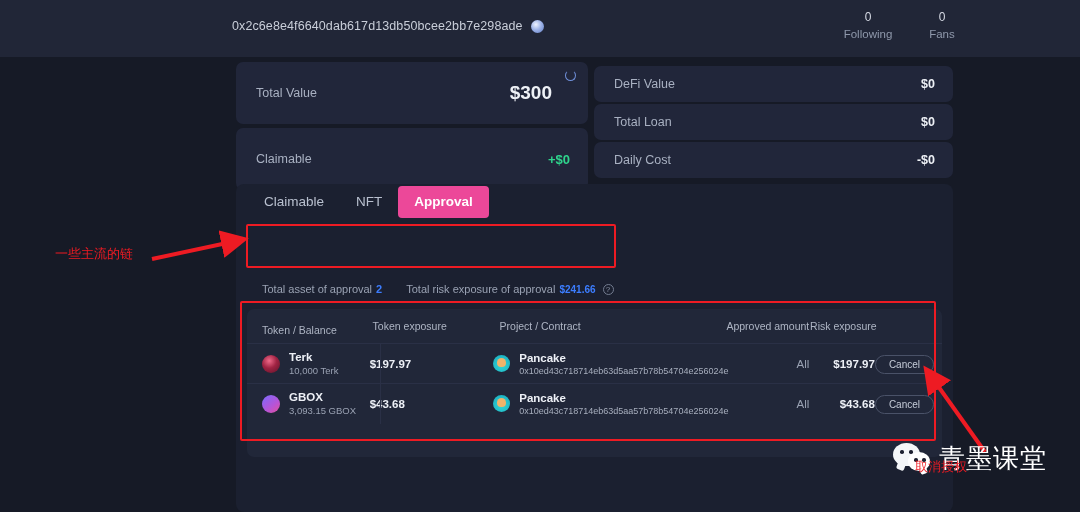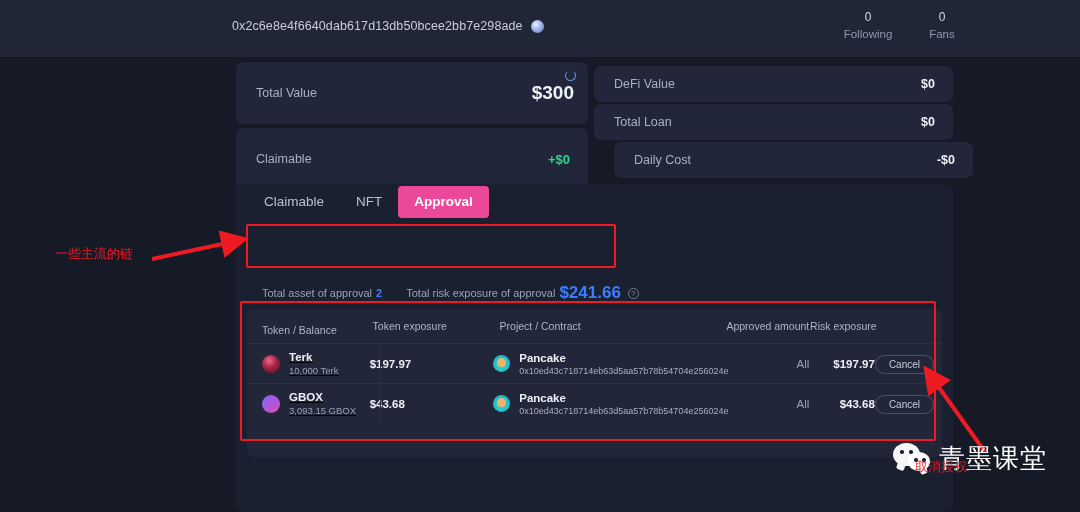--- a/index.html
+++ b/index.html
@@ -35,27 +35,27 @@
   #st-following { left: 842px; width: 52px; }
   #st-fans { left: 921px; width: 42px; }
 
   
   .card {
     position: absolute; background: #21263a; border-radius: 7px;
     display: flex; align-items: center; justify-content: space-between;
   }
   .card .c-label { font-size: 12.5px; color: #a9b1c2; }
   .card .c-val { font-size: 14px; font-weight: bold; color: #eef1f6; }
-  #card-total { left: 236px; top: 62px; width: 352px; height: 62px; padding: 0 14px 0 20px; }
+  #card-total { left: 236px; top: 62px; width: 352px; height: 62px; padding: 0 36px 0 20px; }
   #card-total .c-val { font-size: 19px; }
   #card-claim { left: 236px; top: 128px; width: 352px; height: 62px; padding: 0 18px 0 20px; }
   #card-claim .c-val { color: #2fd48c; font-size: 13px; font-weight: bold; }
   #card-defi  { left: 594px; top: 66px; width: 359px; height: 36px; padding: 0 18px 0 20px; }
   #card-loan  { left: 594px; top: 104px; width: 359px; height: 36px; padding: 0 18px 0 20px; }
-  #card-daily { left: 594px; top: 142px; width: 359px; height: 36px; padding: 0 18px 0 20px; margin-left: 20px; }
+  #card-daily { left: 594px; top: 142px; width: 359px; height: 36px; padding: 0 18px 0 20px; }
   #card-defi .c-val, #card-loan .c-val, #card-daily .c-val { font-size: 12.5px; font-weight: bold; }
   .refresh-ic {
     position: absolute; right: 12px; top: 8px; width: 11px; height: 11px;
     border: 1.6px solid #6f8fd8; border-radius: 50%;
     border-top-color: transparent;
   }
 
   
   .panel {
     position: absolute; left: 236px; top: 184px; width: 717px; height: 328px;
@@ -74,23 +74,23 @@
   .chains { position: absolute; left: 19px; top: 46px; display: flex; gap: 10px; }
   .chain {
     font-size: 11.5px; color: #c4cad6; background: #252b3d;
     border: 1px solid #39405a; border-radius: 4px; padding: 6px 14px; cursor: pointer;
     line-height: 14px;
   }
   .chain.sel { color: #3c7dff; border-color: #2b62e8; background: #232a42; }
 
   
   .statline { position: absolute; left: 26px; top: 99px; display: flex; align-items: center; gap: 24px; }
-  .statline .st { font-size: 11px; color: #9aa2b3; display: flex; align-items: center; gap: 4px; }
+  .statline .st { font-size: 11px; color: #9aa2b3; display: flex; align-items: flex-end; gap: 4px; }
   .statline .sv { color: #3c7dff; font-weight: bold; }
-  .statline .sv.big { font-size: 17px; }
+  .statline .sv.big { font-size: 10px; }
   .qmark {
     width: 11px; height: 11px; border: 1px solid #737c90; border-radius: 50%;
     font-size: 8px; color: #8b93a5; text-align: center; line-height: 9px; margin-left: 3px;
   }
 
   
   .search {
     position: absolute; left: 487px; top: 91px; width: 215px; height: 26px;
     background: #252b3d; border-radius: 13px; display: flex; align-items: center;
     gap: 7px; padding: 0 12px;
@@ -113,21 +113,21 @@
   .thead { display: flex; align-items: center; height: 34px; padding: 0 0 0 15px; }
   .thead div { font-size: 10.5px; color: #aeb5c4; }
   .col-tok   { width: 115px; margin-top: 8px; }
   .col-exp   { width: 132px; }
   .col-proj  { width: 230px; }
   .col-appr  { width: 92px; text-align: right; }
   .col-risk  { width: 70px; text-align: right; }
   .col-act   { width: 68px; text-align: right; }
 
   .trow { display: flex; align-items: center; height: 40px; padding: 0 0 0 15px; border-top: 1px solid #2a3046; }
-  .tokcell { width: 115px; display: flex; align-items: center; gap: 9px; text-decoration: underline; }
+  .tokcell { width: 115px; display: flex; align-items: center; gap: 9px; }
   .tokicon { width: 18px; height: 18px; border-radius: 50%; flex: none; }
   .tokicon.terk { background: radial-gradient(circle at 40% 32%, #f06a8a 0%, #a02343 45%, #5c1228 100%); }
   .tokicon.gbox { background: linear-gradient(140deg, #7a6bff 0%, #b754d6 60%, #e4509a 100%); }
   .tokname { font-size: 11.5px; color: #edf0f6; font-weight: bold; line-height: 14px; }
   .tokbal  { font-size: 9.5px; color: #9aa2b3; line-height: 13px; }
   .expcell { width: 132px; font-size: 11.5px; color: #edf0f6; font-weight: bold; }
   .projcell { width: 230px; display: flex; align-items: center; gap: 9px; }
   .projicon {
     width: 17px; height: 17px; border-radius: 50%; flex: none;
     background: radial-gradient(circle at 50% 60%, #2fd8d8 0%, #1fb6c4 70%, #1aa0b0 100%);

